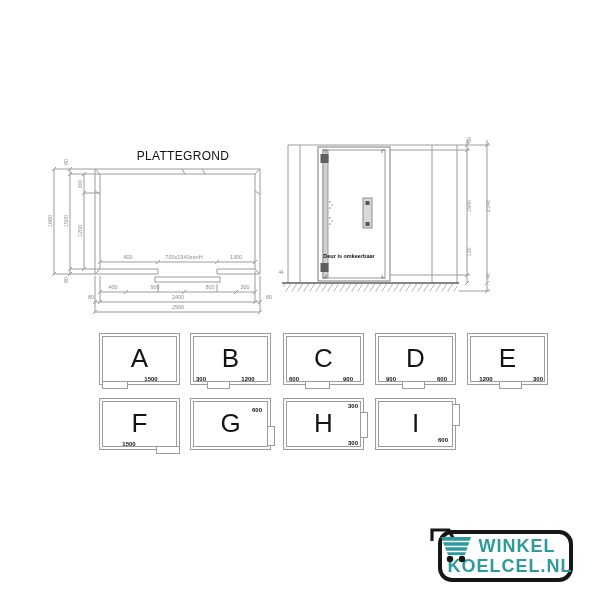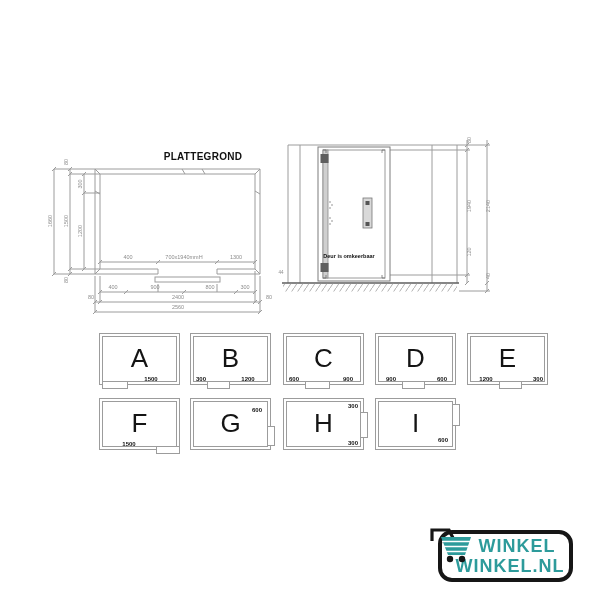--- a/index.html
+++ b/index.html
@@ -3,22 +3,22 @@
 <meta charset="utf-8">
 <style>
   html,body{margin:0;padding:0;background:#fff;}
   .canvas{position:relative;width:600px;height:600px;background:#fff;overflow:hidden;
           font-family:"Liberation Sans",sans-serif;}
   svg.lw{position:absolute;left:0;top:0;}
   
   .d{position:absolute;font-size:5.5px;color:#8d8d8d;transform:translate(-50%,-50%);
      white-space:nowrap;line-height:1;}
   .rot{transform:translate(-50%,-50%) rotate(-90deg);}
-  .title{position:absolute;transform:translate(-50%,-50%);font-size:10px;font-weight:bold;
-         color:#111;letter-spacing:.3px;white-space:nowrap;margin-left:20px;}
+  .title{position:absolute;transform:translate(-50%,-50%);font-size:12px;font-weight:normal;
+         color:#111;letter-spacing:.3px;white-space:nowrap;}
   .note{position:absolute;transform:translate(-50%,-50%);font-size:5.5px;font-weight:bold;
         color:#111;white-space:nowrap;}
   .ref{position:absolute;font-size:4.5px;color:#8d8d8d;transform:translate(-50%,-50%);}
   
   .opt{position:absolute;width:81px;height:52px;box-sizing:border-box;background:#fff;
        border:1px solid #9c9c9c;box-shadow:inset 0 0 0 2px #fff,inset 0 0 0 3px #9c9c9c;}
   .letter{position:absolute;left:50%;top:50%;transform:translate(-50%,-54%);
           font-size:26px;color:#141414;line-height:1;}
   .odim{position:absolute;transform:translate(-50%,-50%);font-size:6px;font-weight:bold;
         color:#111;white-space:nowrap;line-height:1;}
@@ -185,21 +185,21 @@
 
   <div class="opt" style="left:375px;top:398px">
     <span class="letter">I</span>
     <span class="odim" style="left:67px;top:41px">600</span>
     <span class="door-r" style="top:5px;height:22px"></span>
   </div>
 
   <div class="logo">
     <div class="logo-box"></div>
     <span class="logo-l1">WINKEL</span>
-    <span class="logo-l2">WINKEL.NL</span>
+    <span class="logo-l2">KOELCEL.NL</span>
     <svg class="cart" width="60" height="44" viewBox="0 0 60 44">
       <path d="M5,17 L5,6 L22,6 L26,14" fill="none" stroke="#161616" stroke-width="3.2"></path>
       <path d="M14,13 L44,13 L38,31 L21,31 Z" style="fill:var(--accent,#2d9b9b)"></path>
       <path d="M15,17.5 H43 M16,22.5 H41.5 M17.5,27.5 H40" stroke="#fff" stroke-width="1.6" fill="none"></path>
       <circle cx="23" cy="35" r="3.2" fill="#161616"></circle>
       <circle cx="35" cy="35" r="3.2" fill="#161616"></circle>
     </svg>
   </div>
 
 </div>

